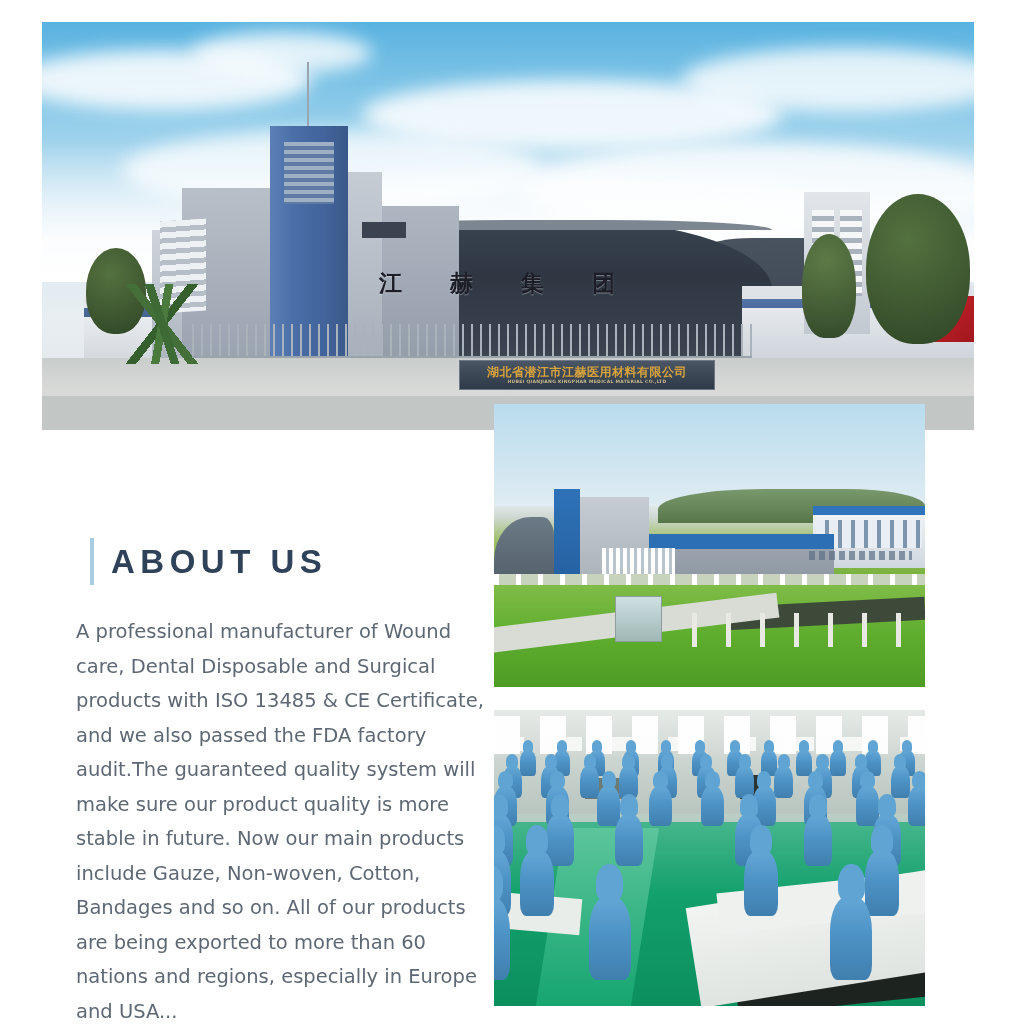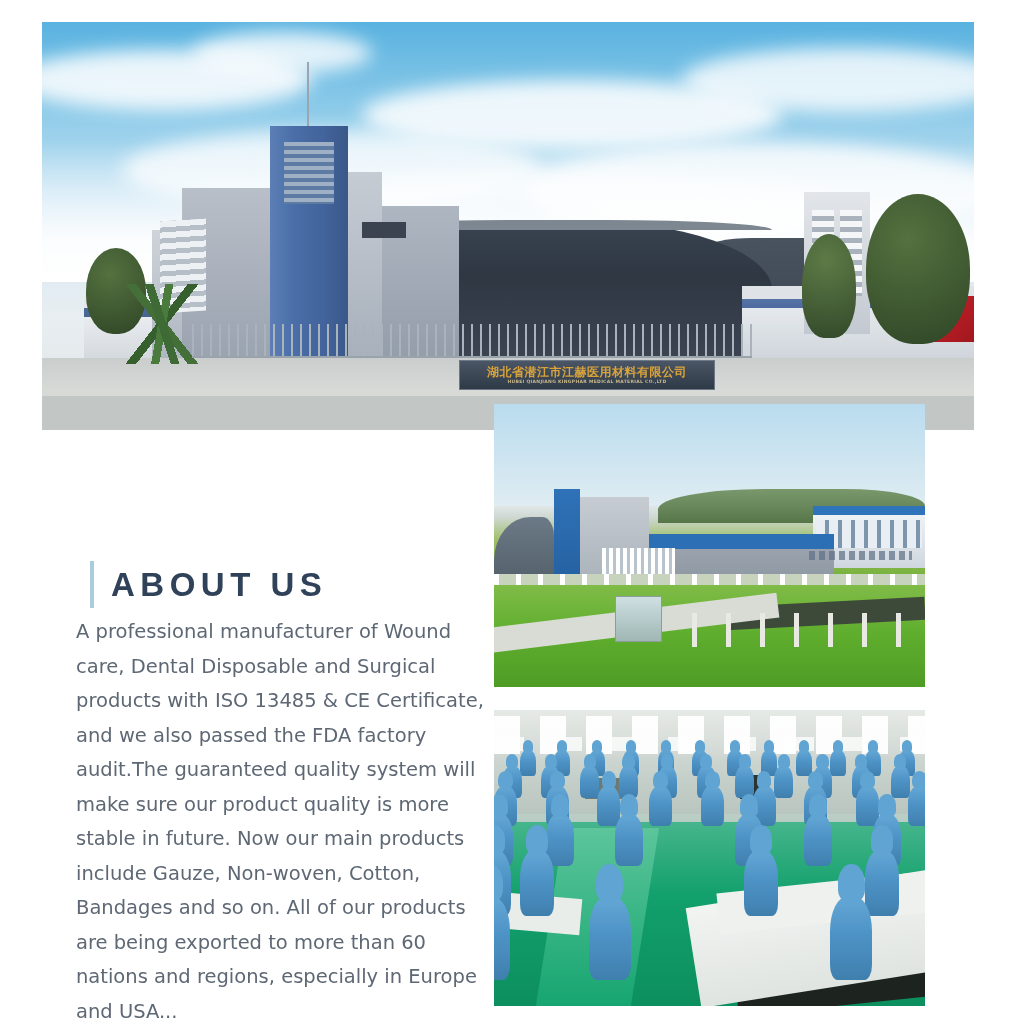--- a/index.html
+++ b/index.html
@@ -172,21 +172,21 @@
     font-family:"DejaVu Sans", sans-serif;
     font-size:12px; font-weight:700; color:#d8a33c; letter-spacing:.5px; line-height:13px;
   }
   .gate-sign .en{
     font-family:"DejaVu Sans", sans-serif;
     font-size:4.5px; font-weight:700; color:#c9b98c; letter-spacing:.3px; line-height:6px;
   }
 
   
   .about-head{
-    position:absolute; left:90px; top:561px;
+    position:absolute; left:90px; top:538px;
     display:flex; align-items:center;
   }
   .accent-bar{
     width:4px; height:47px; background:#a9ccdf; margin-right:17px;
   }
   .about-title{
     font-size:33px; font-weight:700; color:#2f4259;
     letter-spacing:5.5px; line-height:47px;
   }
   .about-body{
@@ -374,20 +374,21 @@
     <div class="tower-r"></div>
     <div class="banner-red"></div>
 
     <div class="tree t1"></div>
     <div class="tree t2"></div>
     <div class="tree t3"></div>
     <div class="palm"></div>
 
     <div class="fence"></div>
 
+    <div class="sign-cn">江 赫 集 团</div>
 
     <div class="gate-sign">
       <div class="cn">湖北省潜江市江赫医用材料有限公司</div>
       <div class="en">HUBEI QIANJIANG KINGPHAR MEDICAL MATERIAL CO.,LTD</div>
     </div>
   </div>
 
   <div class="about-head">
     <div class="accent-bar"></div>
     <h1 class="about-title">ABOUT US</h1>

